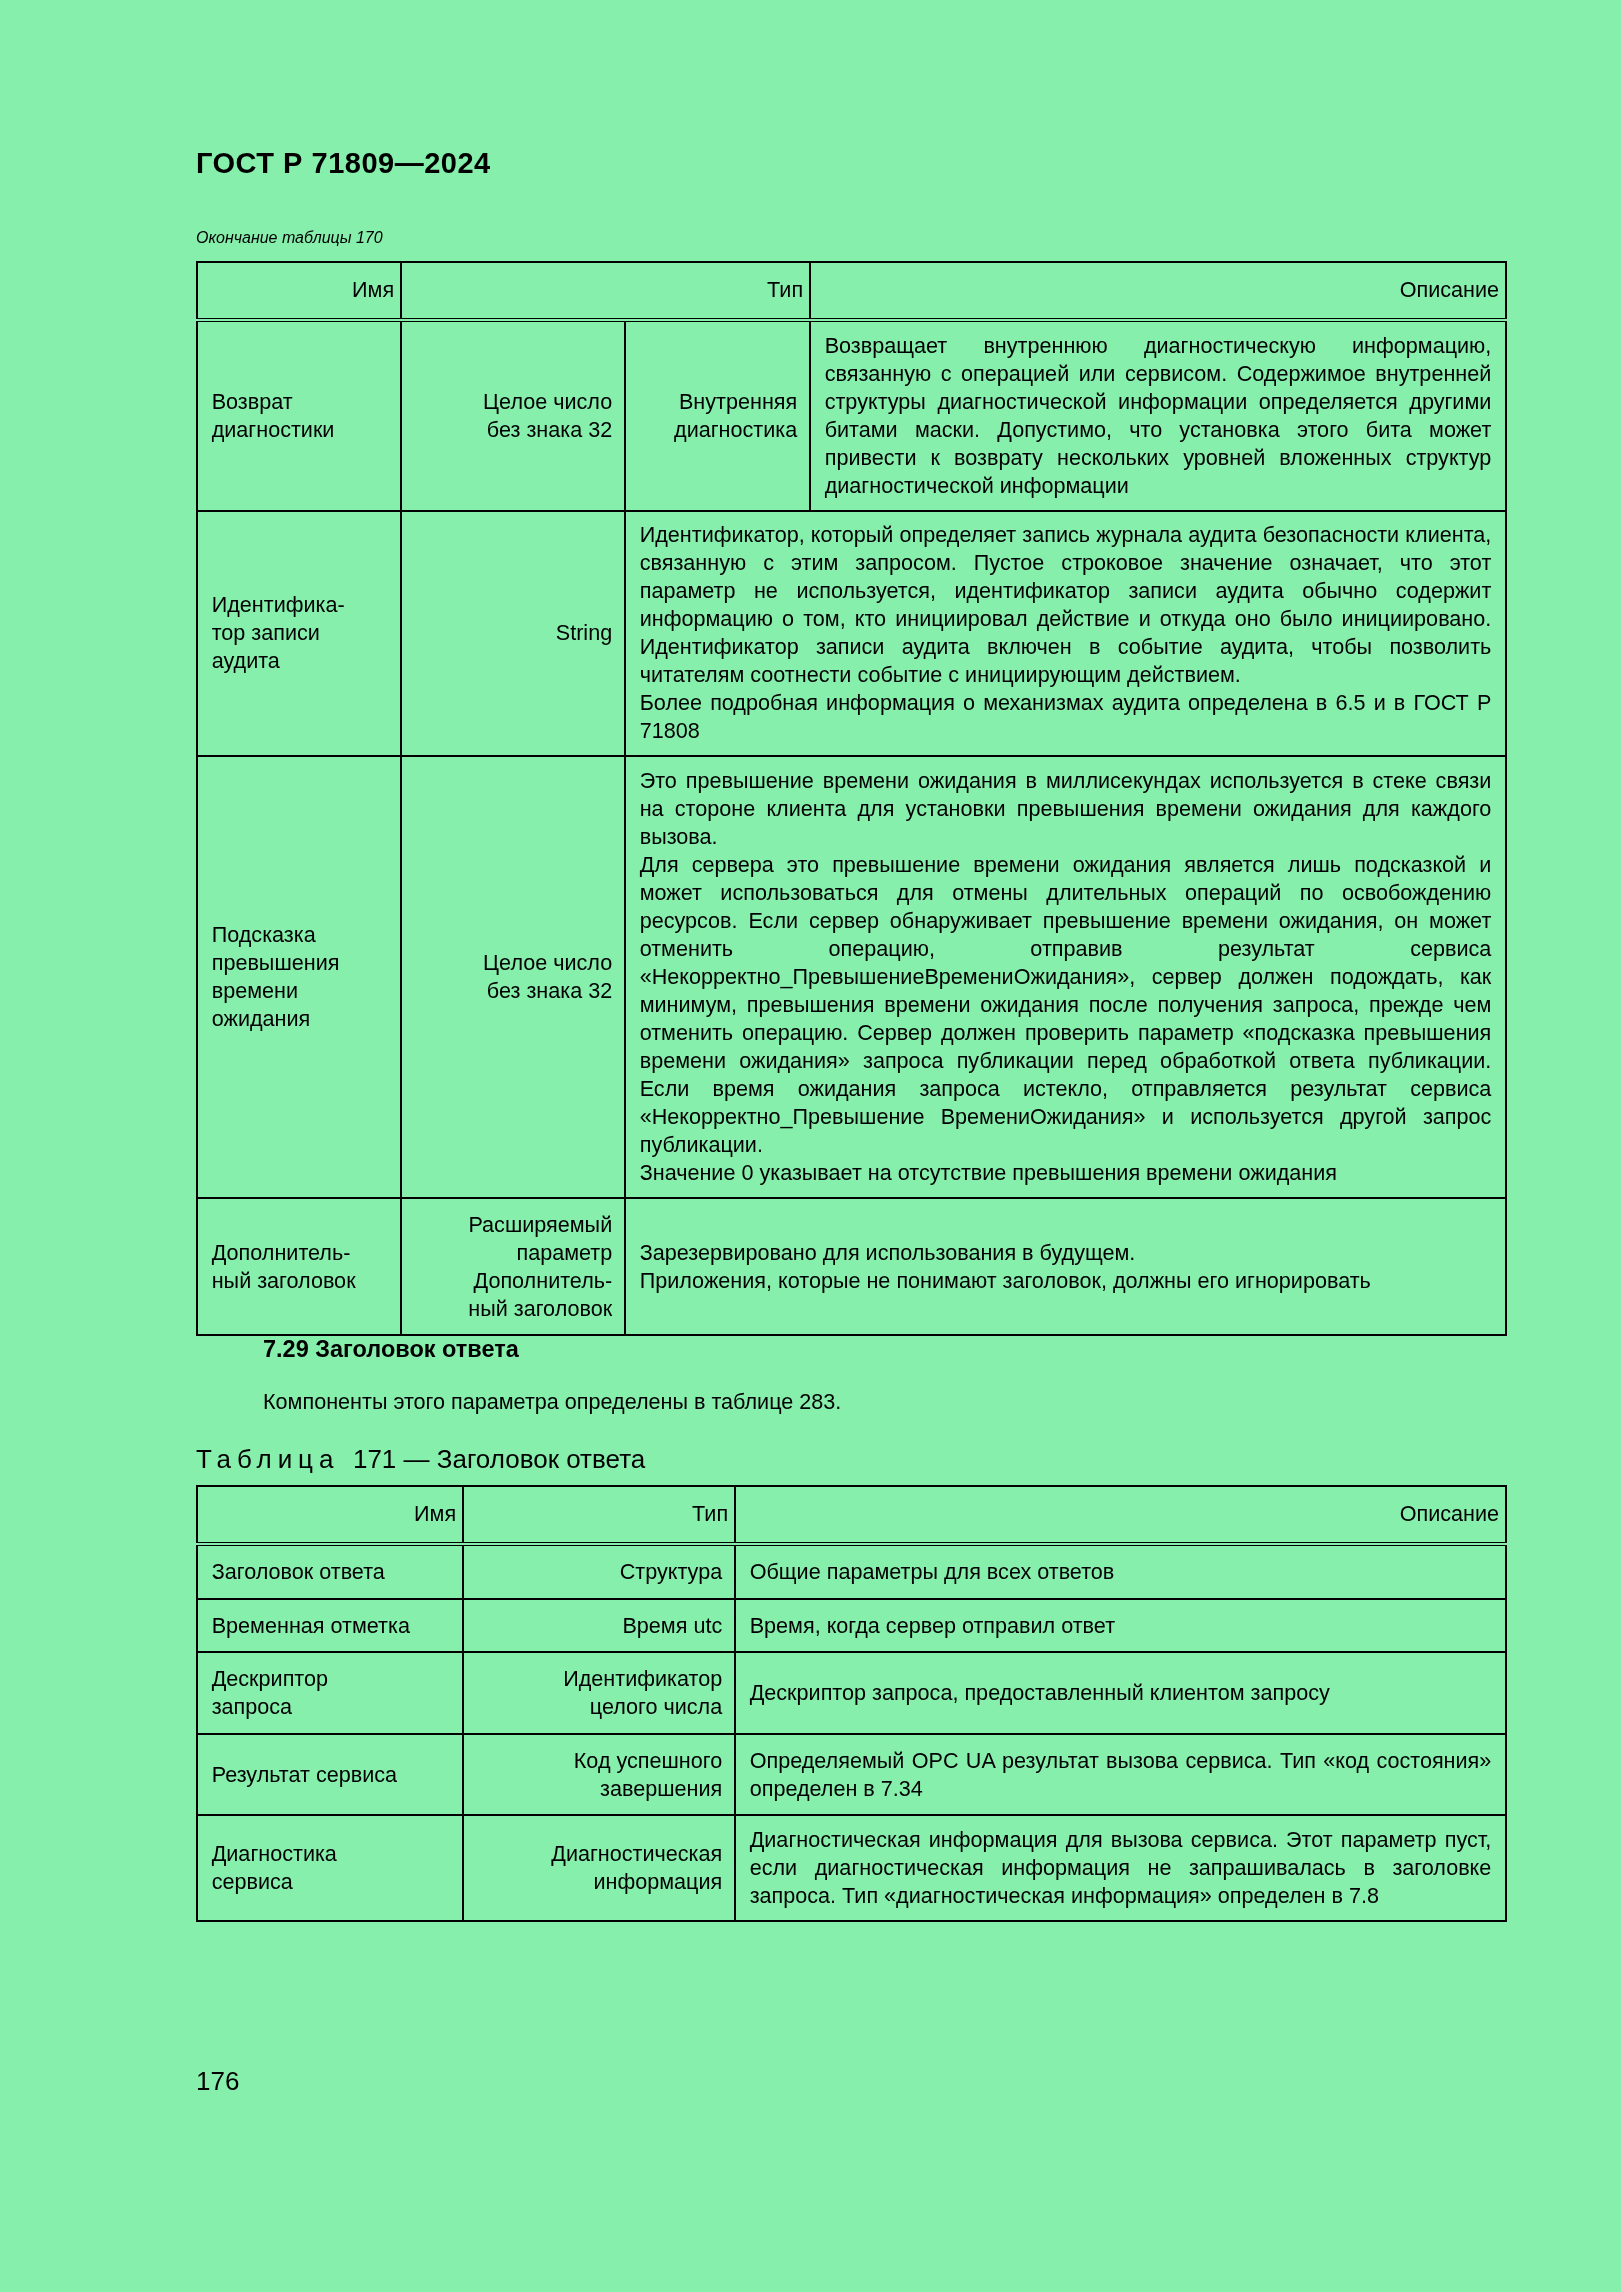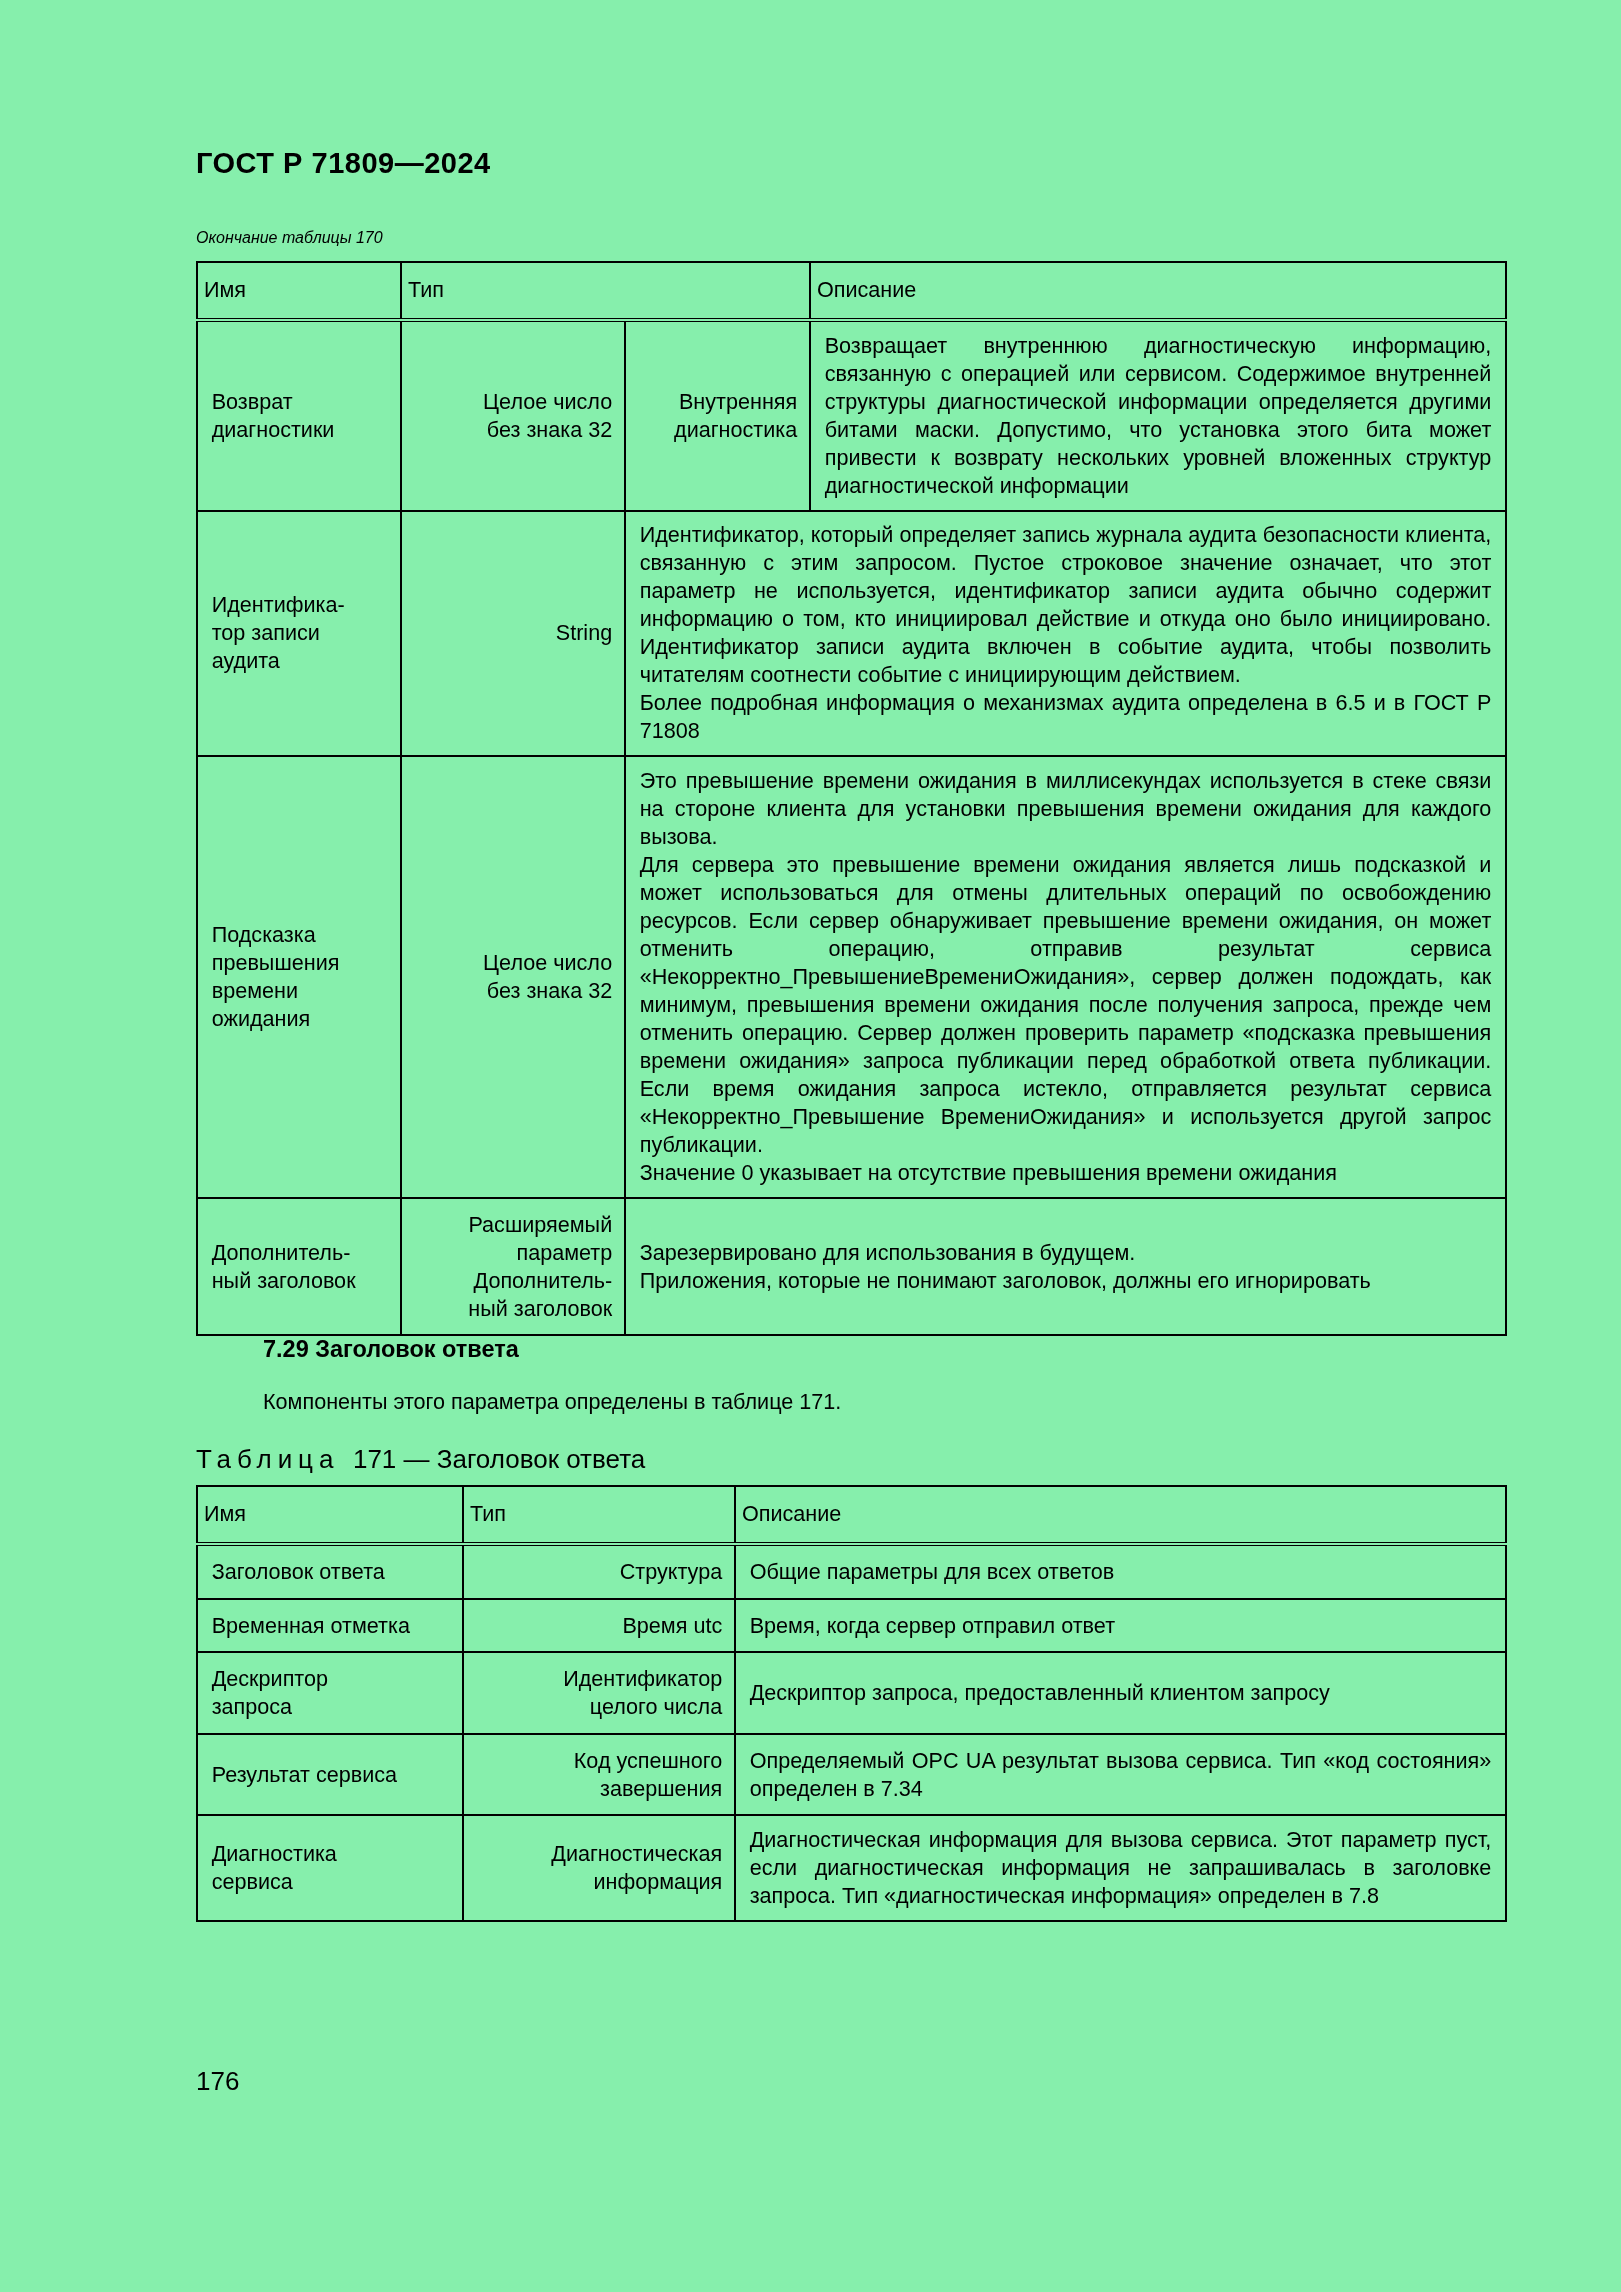--- a/index.html
+++ b/index.html
@@ -26,21 +26,21 @@
     margin-top:13.7px;
   }
   td, th {
     border:2px solid #000;
     vertical-align:middle;
     font-size:21.6px; line-height:28px;
     font-weight:normal;
     padding:11.8px 11.8px;
   }
   table { border:2.9px solid #000; }
-  thead th { border-bottom:4.9px double #000; text-align:left; padding:13.7px 5.9px; }
+  thead th { border-bottom:4.9px double #000; text-align:right; padding:13.7px 5.9px; }
   .cell-name { text-align:left; white-space:pre-line; padding-left:13.7px; }
   .cell-type { text-align:right; white-space:pre-line; }
   .cell-desc { text-align:justify; white-space:pre-line; padding:9.8px 13.7px; }
   .t171 td { border-top-width:2.9px; border-bottom-width:2.9px; }
   .t171 .cell-desc { text-align:left;margin-left:37px; }
   .t171 .cell-desc.just { text-align:justify; }
   .section-heading {
     font-size:23.5px; font-weight:bold;
     text-indent:67px;
   }
@@ -121,21 +121,21 @@
 Дополнитель-
 ный заголовок</td>
         <td class="cell-desc" colspan="2">Зарезервировано для использования в будущем.
 Приложения, которые не понимают заголовок, должны его игнорировать</td>
       </tr>
     </tbody>
   </table>
 
   <div class="section-heading">7.29 Заголовок ответа</div>
 
-  <div class="body-para">Компоненты этого параметра определены в таблице 171.</div>
+  <div class="body-para">Компоненты этого параметра определены в таблице 283.</div>
 
   <div class="tbl-caption">
     <span class="spaced">Таблица</span><span>171 — Заголовок ответа</span>
   </div>
 
   <table class="t171">
     <colgroup>
       <col style="width:266px">
         <col style="width:272px">
         <col style="width:771px">

